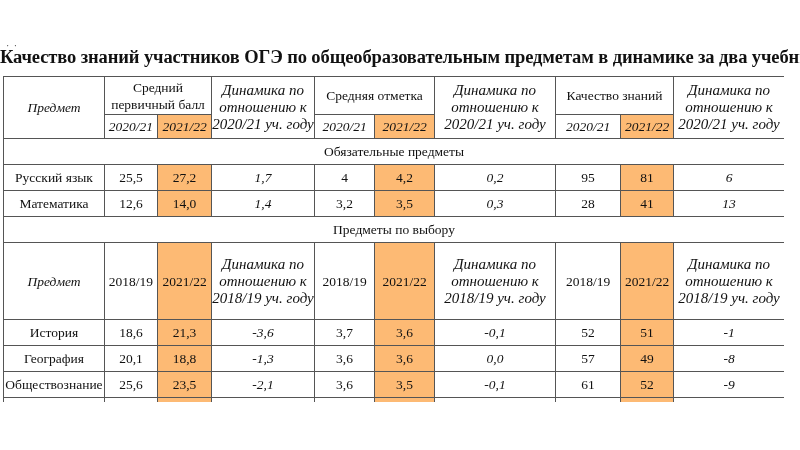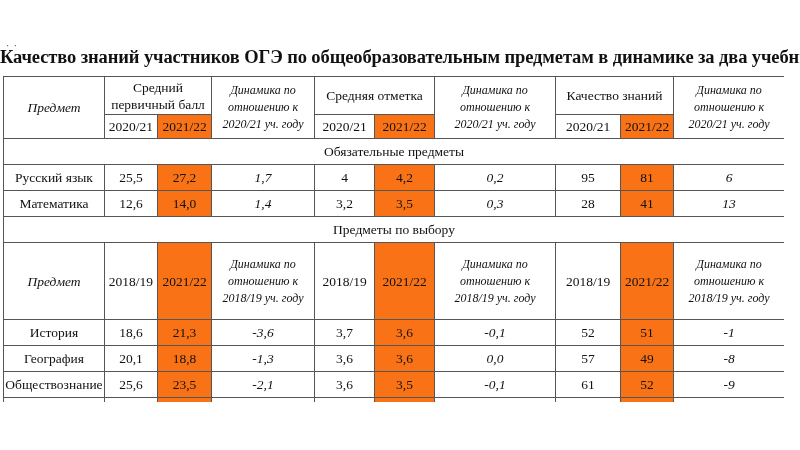--- a/index.html
+++ b/index.html
@@ -4,28 +4,28 @@
 <style>
   html, body { margin:0; padding:0; background:#ffffff; }
   body { width:800px; height:450px; position:relative; overflow:hidden;
          font-family:"Liberation Serif", serif; color:#111; }
   .dots { position:absolute; left:6px; top:40px; font-size:10px; color:#444; letter-spacing:1px; }
   .title { position:absolute; left:0; top:47px; width:800px; text-align:center;
            font-weight:bold; font-size:18.5px; letter-spacing:-0.1px; white-space:nowrap; }
   .clip { position:absolute; left:3px; top:76px; width:781px; height:326px; overflow:hidden; }
   table { border-collapse:collapse; table-layout:fixed; width:781px; font-size:13.5px; }
   td { border:1px solid #555; text-align:center; vertical-align:middle; padding:0; line-height:17px; }
-  .hl { background:#f97316;margin-left:24px; }
+  .hl { background:#fdba74;margin-left:24px; }
   .it { font-style:italic;margin-top:21px; }
   .h1 td { height:37px; }
-  .h2 td { height:23px; }
+  .h2 td { height:23px;font-style:italic; }
   .sec td { height:25px; }
   .row td { height:25px; }
   .hb td { height:76px; }
-  .dyn { font-size:12px; font-style:italic; line-height:17px; }
+  .dyn { font-size:15px; font-style:italic; line-height:17px; }
 </style>
 </head>
 <body>
 
 <div class="dots">· ·</div>
 <div class="title">Качество знаний участников ОГЭ по общеобразовательным предметам в динамике за два учебных года</div>
 
 <div class="clip">
 <table>
   <colgroup>

